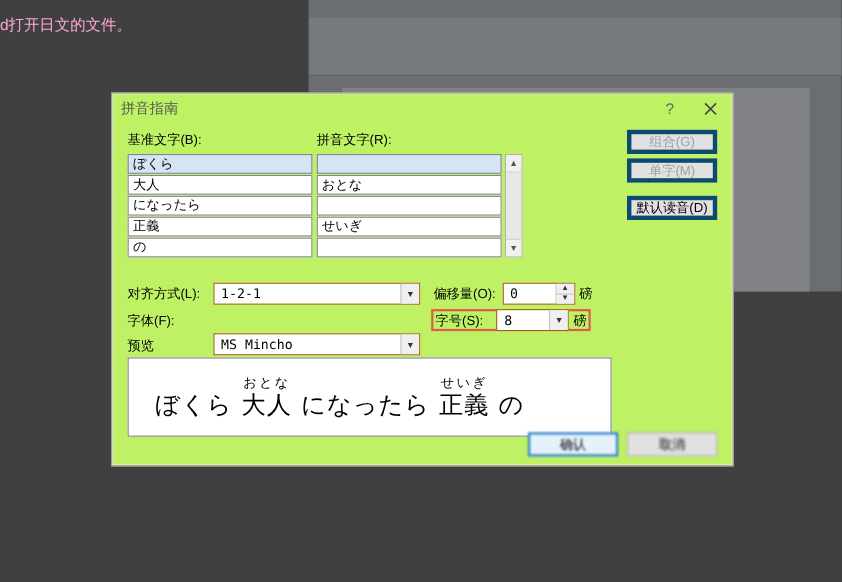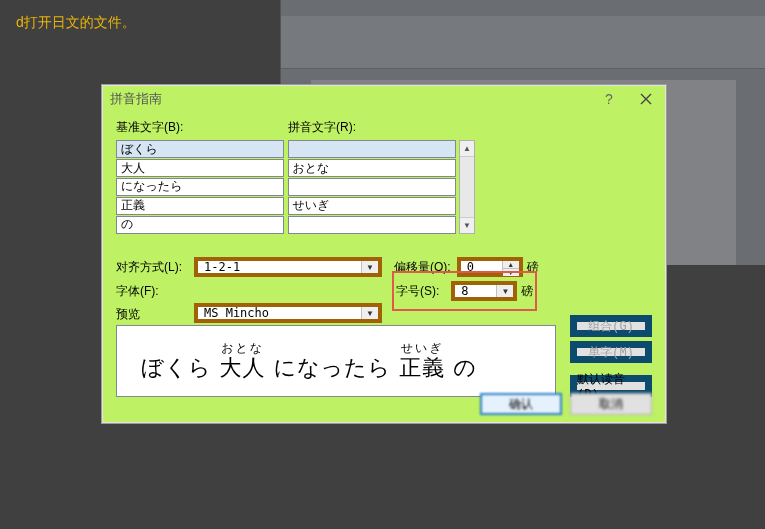--- a/index.html
+++ b/index.html
@@ -9,23 +9,23 @@
     height: 529px;
     font-family: "Microsoft YaHei", "SimSun", sans-serif;
     font-size: 12px;
     background: #404040;
     overflow: hidden;
     position: relative;
   }
   
   .bg-text {
     position: absolute;
-    left: 16px;
+    left: 0px;
     top: 14px;
-    color: #eab308;
+    color: #f9a8d4;
     font-size: 14px;
   }
   .bg-word {
     position: absolute;
     left: 280px;
     top: 0;
     width: 485px;
     height: 265px;
     background: #6a6e73;
     border-left: 1px solid #555;
@@ -82,21 +82,21 @@
   .title-btn.close { width: 40px; font-size: 16px; }
   .body {
     flex: 1;
     position: relative;
     padding: 4px 14px 10px 14px;
   }
   .row { display: flex; align-items: center; margin-bottom: 3px; height: 20px; }
   .lbl { white-space: nowrap; }
   .grid-area {
     display: flex;
-    align-items: flex-end;
+    align-items: flex-start;
   }
   .left-col { flex: 1; }
   .hdr-row .lbl:first-child { width: 172px; display:inline-block; }
   .tbl {
     border: 0;
     border-collapse: collapse;
     width: 343px;
   }
   .tbl td {
     padding: 0;
@@ -139,35 +139,34 @@
     width: 88px;
     margin-left: 14px;
     display: flex;
     flex-direction: column;
     gap: 4px;
     padding-top: 1px;
   }
   .btn {
     height: 22px;
     background: #e1e1e1;
-    border: 7px solid #0c4a6e;
+    border: 4px solid #0c4a6e;
     display:flex;align-items:center;justify-content:center;
     font-size:12px;
     color:#000;
     box-sizing: border-box;
-    font-family: Liberation Mono, monospace;
   }
   .btn.disabled { color: #a0a0a0; }
   .btn-col .gap { height: 4px; }
 
   .ctrl-row { display:flex; align-items:center; margin-top: 2px; height:22px; }
   .ctrl-row .lbl { }
   .combo, .spin {
     height: 20px;
-    border: 4px solid #a16207;
+    border: 1px solid #a16207;
     background: #fff;
     display:flex;
     align-items:center;
     box-sizing: border-box;
   }
   .combo .val, .spin .val { flex:1; padding: 0 6px; font-size:12px; font-family:"SimSun",monospace; }
   .combo .dd {
     width:16px; height:100%;
     border-left:1px solid #c0c0c0;
     background:#efefef;
@@ -180,21 +179,21 @@
     border-left:1px solid #c0c0c0;
   }
   .spin .sp { flex:1;background:#efefef;display:flex;align-items:center;justify-content:center;font-size:7px;color:#333;border-bottom:1px solid #c0c0c0; }
   .spin .sp:last-child{border-bottom:none;}
 
   .red-box {
     border: 2px solid #e05a4a;
     padding: 1px 2px;
     display: inline-flex;
     align-items: center;
-    height: 40px;
+    height: 20px;
     box-sizing: border-box;
   }
 
   .preview-lbl { margin-top: 4px; }
   .preview {
     margin-top: 2px;
     width: 440px;
     height: 72px;
     border: 1px solid #828790;
     background: #fff;

